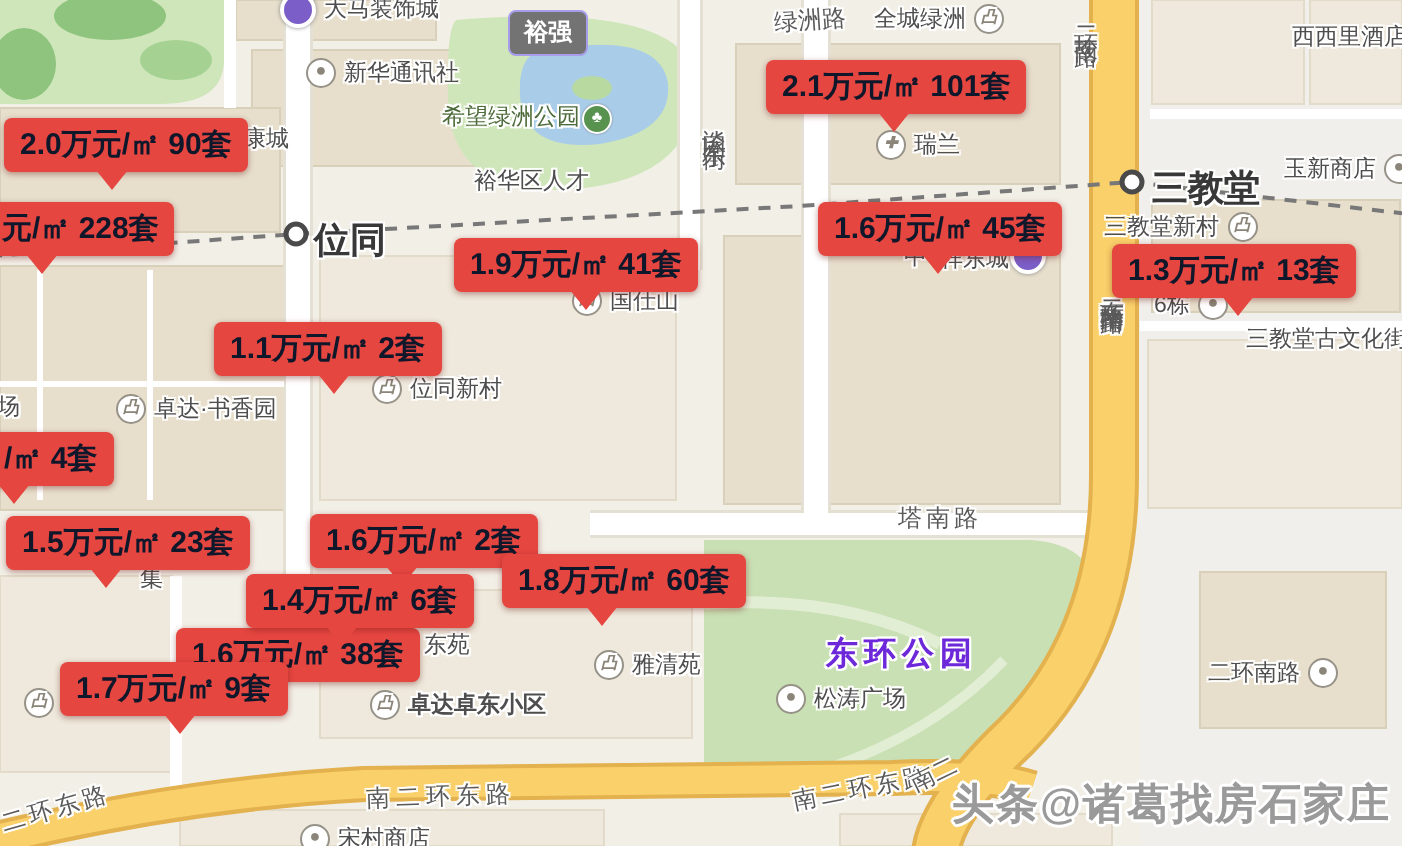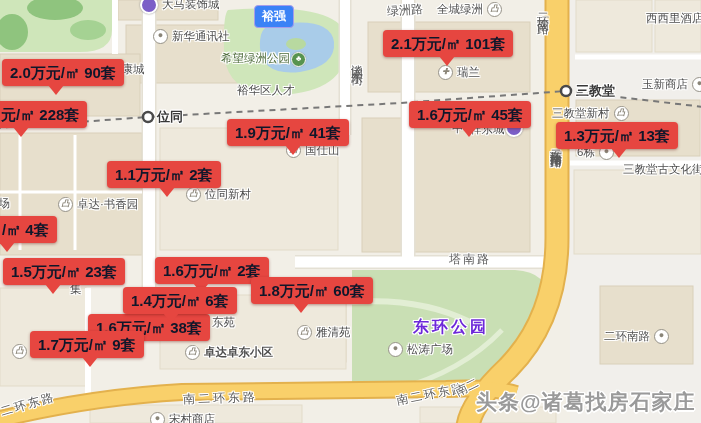--- a/index.html
+++ b/index.html
@@ -15,25 +15,25 @@
   .rd-v{writing-mode:vertical-rl;letter-spacing:3px;}
   .poi{position:absolute;display:flex;align-items:center;gap:4px;font-size:11.5px;
        color:#4e4e4e;white-space:nowrap;z-index:6;}
   .poi .ic{display:inline-block;width:13px;height:13px;border-radius:50%;
        background:#fff;border:1.5px solid #969288;color:#8a8578;font-size:8px;
        line-height:12px;text-align:center;font-weight:bold;flex:0 0 auto;}
   .poi .ic.dot{line-height:11px;font-size:9px;}
   .poi .ic.tree{background:#57934f;border-color:#fff;color:#fff;box-shadow:0 0 1px #777;}
   .pic{position:absolute;width:14px;height:14px;border-radius:50%;background:#7b5ec7;
        border:2px solid #fff;box-shadow:0 0 2px #888;z-index:6;}
-  .st{position:absolute;font-size:13px;font-weight:bold;color:#383838;z-index:7;white-space:nowrap;}
+  .st{position:absolute;font-size:18px;font-weight:bold;color:#383838;z-index:7;white-space:nowrap;}
   .park-name{position:absolute;font-size:16px;font-weight:bold;color:#6d28d9;
        letter-spacing:3px;z-index:6;white-space:nowrap;}
   .park-name-sm{position:absolute;font-size:11.5px;color:#4d6b3a;z-index:6;white-space:nowrap;}
-  .badge{position:absolute;background:#3b82f6;color:#fff;font-size:12px;font-weight:bold;
+  .badge{position:absolute;background:#737373;color:#fff;font-size:12px;font-weight:bold;
        padding:2px 7px;border-radius:4px;border:1px solid #a79dea;z-index:8;white-space:nowrap;}
   .plabel{position:absolute;background:#e64640;color:#0f172a;font-weight:bold;font-size:15px;
        line-height:19px;padding:4px 8px;border-radius:4px;white-space:nowrap;
        box-shadow:0 1px 3px rgba(110,25,20,.45);z-index:30;}
   .plabel .ptr{position:absolute;bottom:-9px;width:0;height:0;
        border-left:8px solid transparent;border-right:8px solid transparent;
        border-top:10px solid #e64640;}
   .wm{position:absolute;font-size:21px;font-weight:bold;color:#9a9a9a;letter-spacing:1px;
        z-index:40;white-space:nowrap;
        text-shadow:1.5px 0 0 #fff,-1.5px 0 0 #fff,0 1.5px 0 #fff,0 -1.5px 0 #fff,

